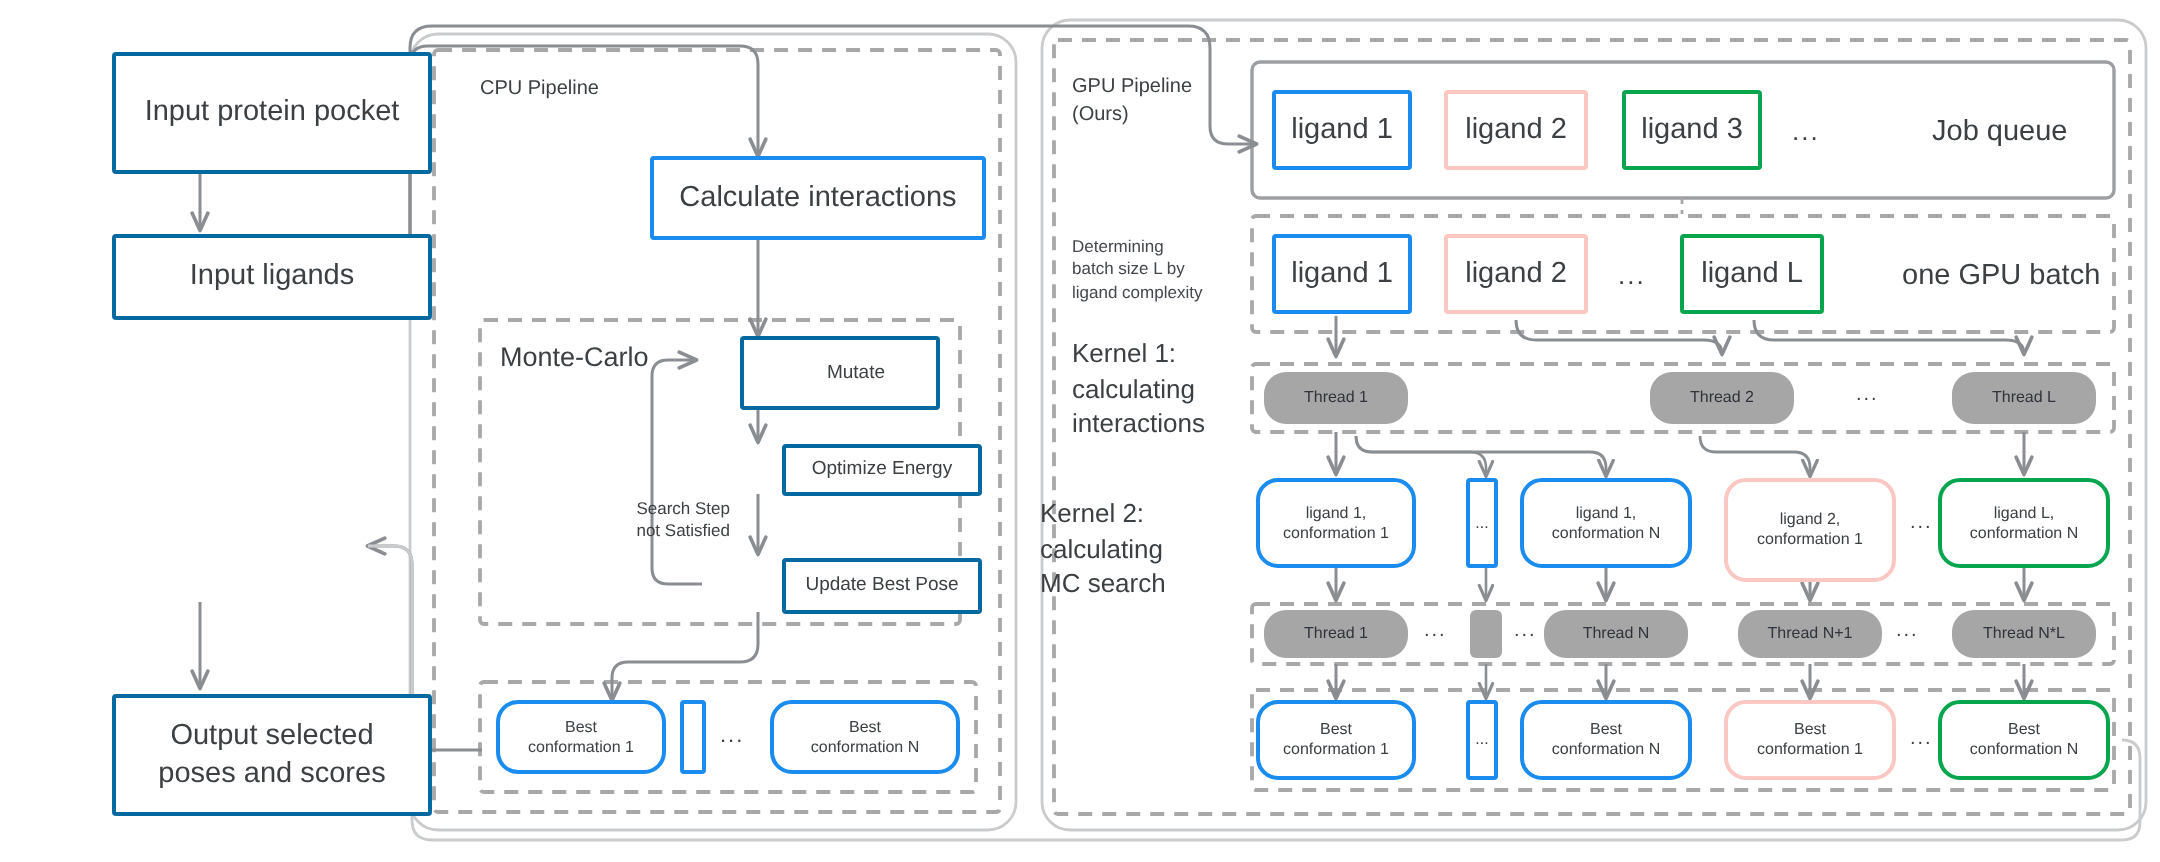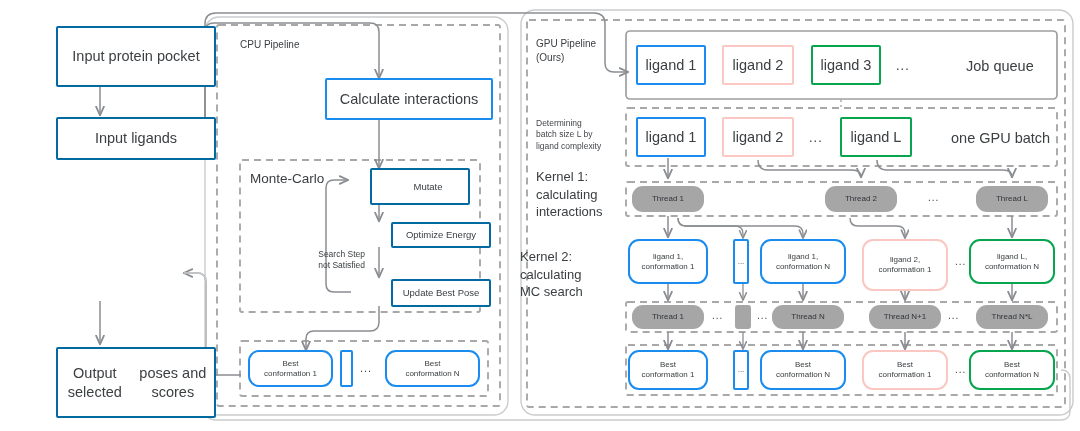--- a/index.html
+++ b/index.html
@@ -112,21 +112,21 @@
 
   <div class="box b-gray t-lg" style="left:20px;top:26px;width:160px;height:61px;">
     <span>Input protein pocket</span>
   </div>
 
   <div class="box b-gray t-lg" style="left:20px;top:117px;width:160px;height:43px;">
     <span>Input ligands</span>
   </div>
 
 
-  <div class="box b-gray t-lg" style="left:20px;top:347px;width:160px;height:71px;flex-direction:row;">
+  <div class="box b-gray t-lg" style="left:20px;top:347px;width:160px;height:61px;flex-direction:column;">
     <span>Output selected</span>
     <span>poses and scores</span>
   </div>
 
   <div class="label lbl-sec" style="left:240px;top:38px;width:120px;">CPU Pipeline</div>
 
   <div class="box b-blue t-lg" style="left:325px;top:78px;width:168px;height:42px;">
     <span>Calculate interactions</span>
   </div>
 

